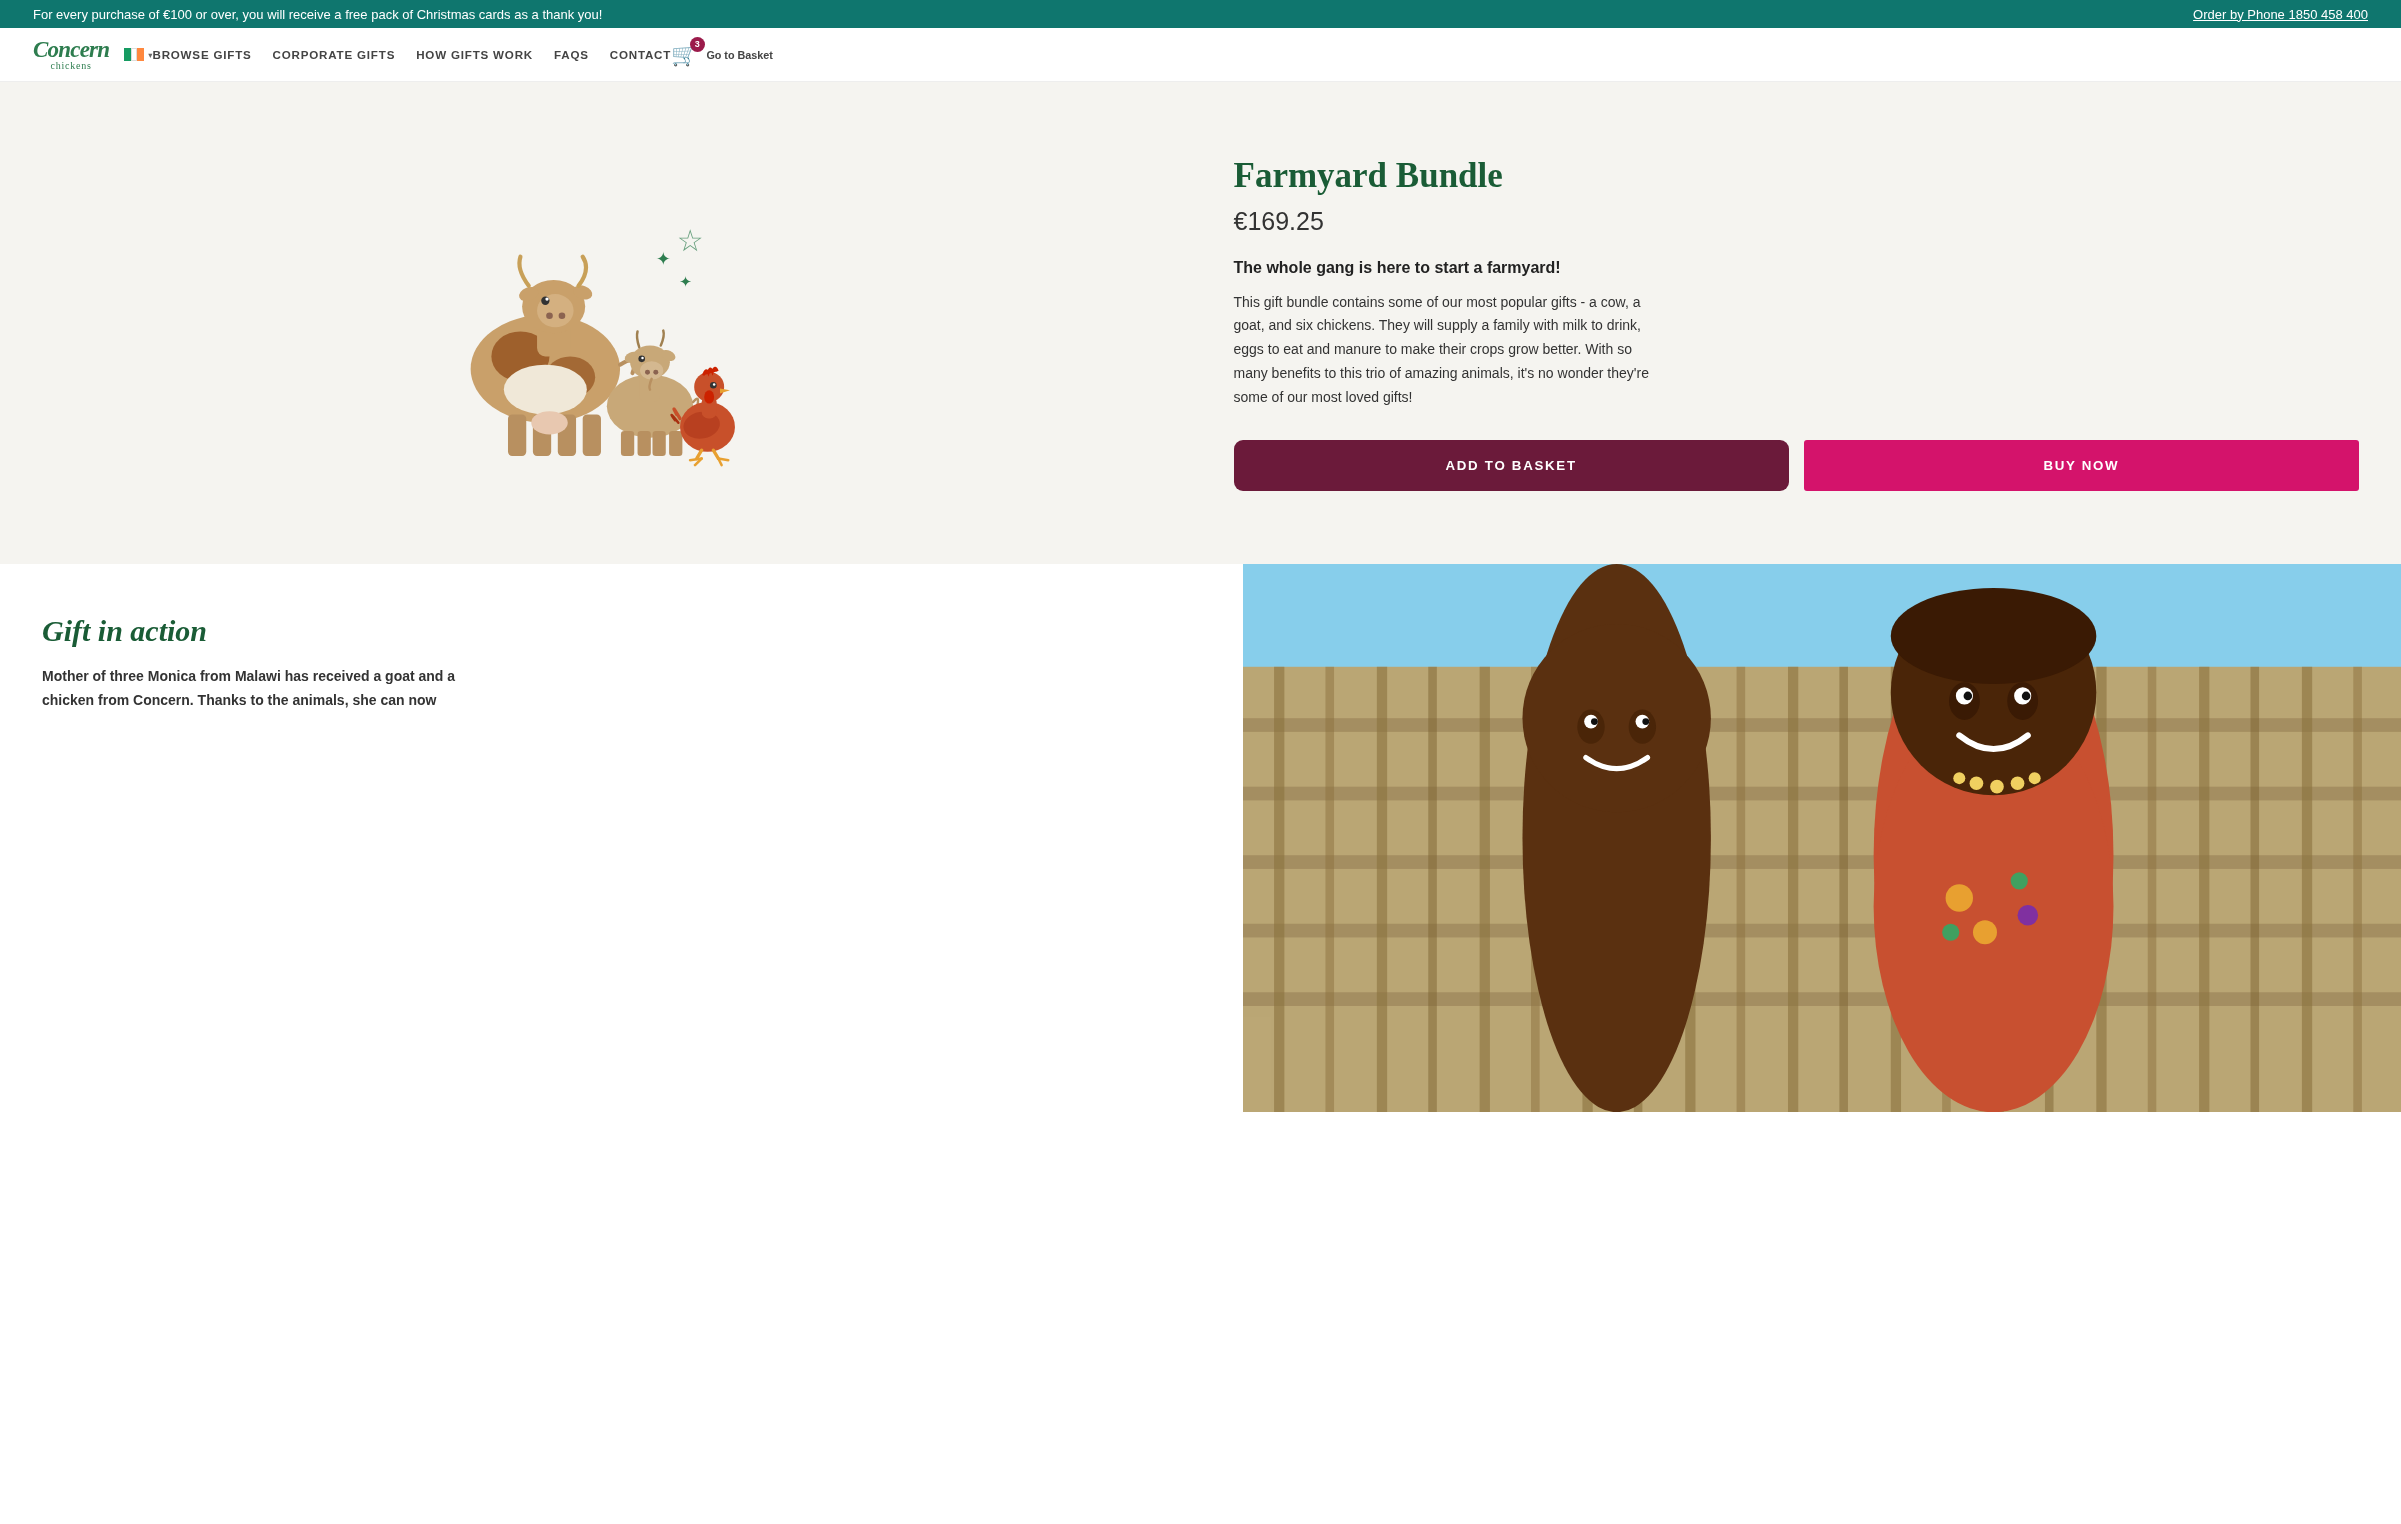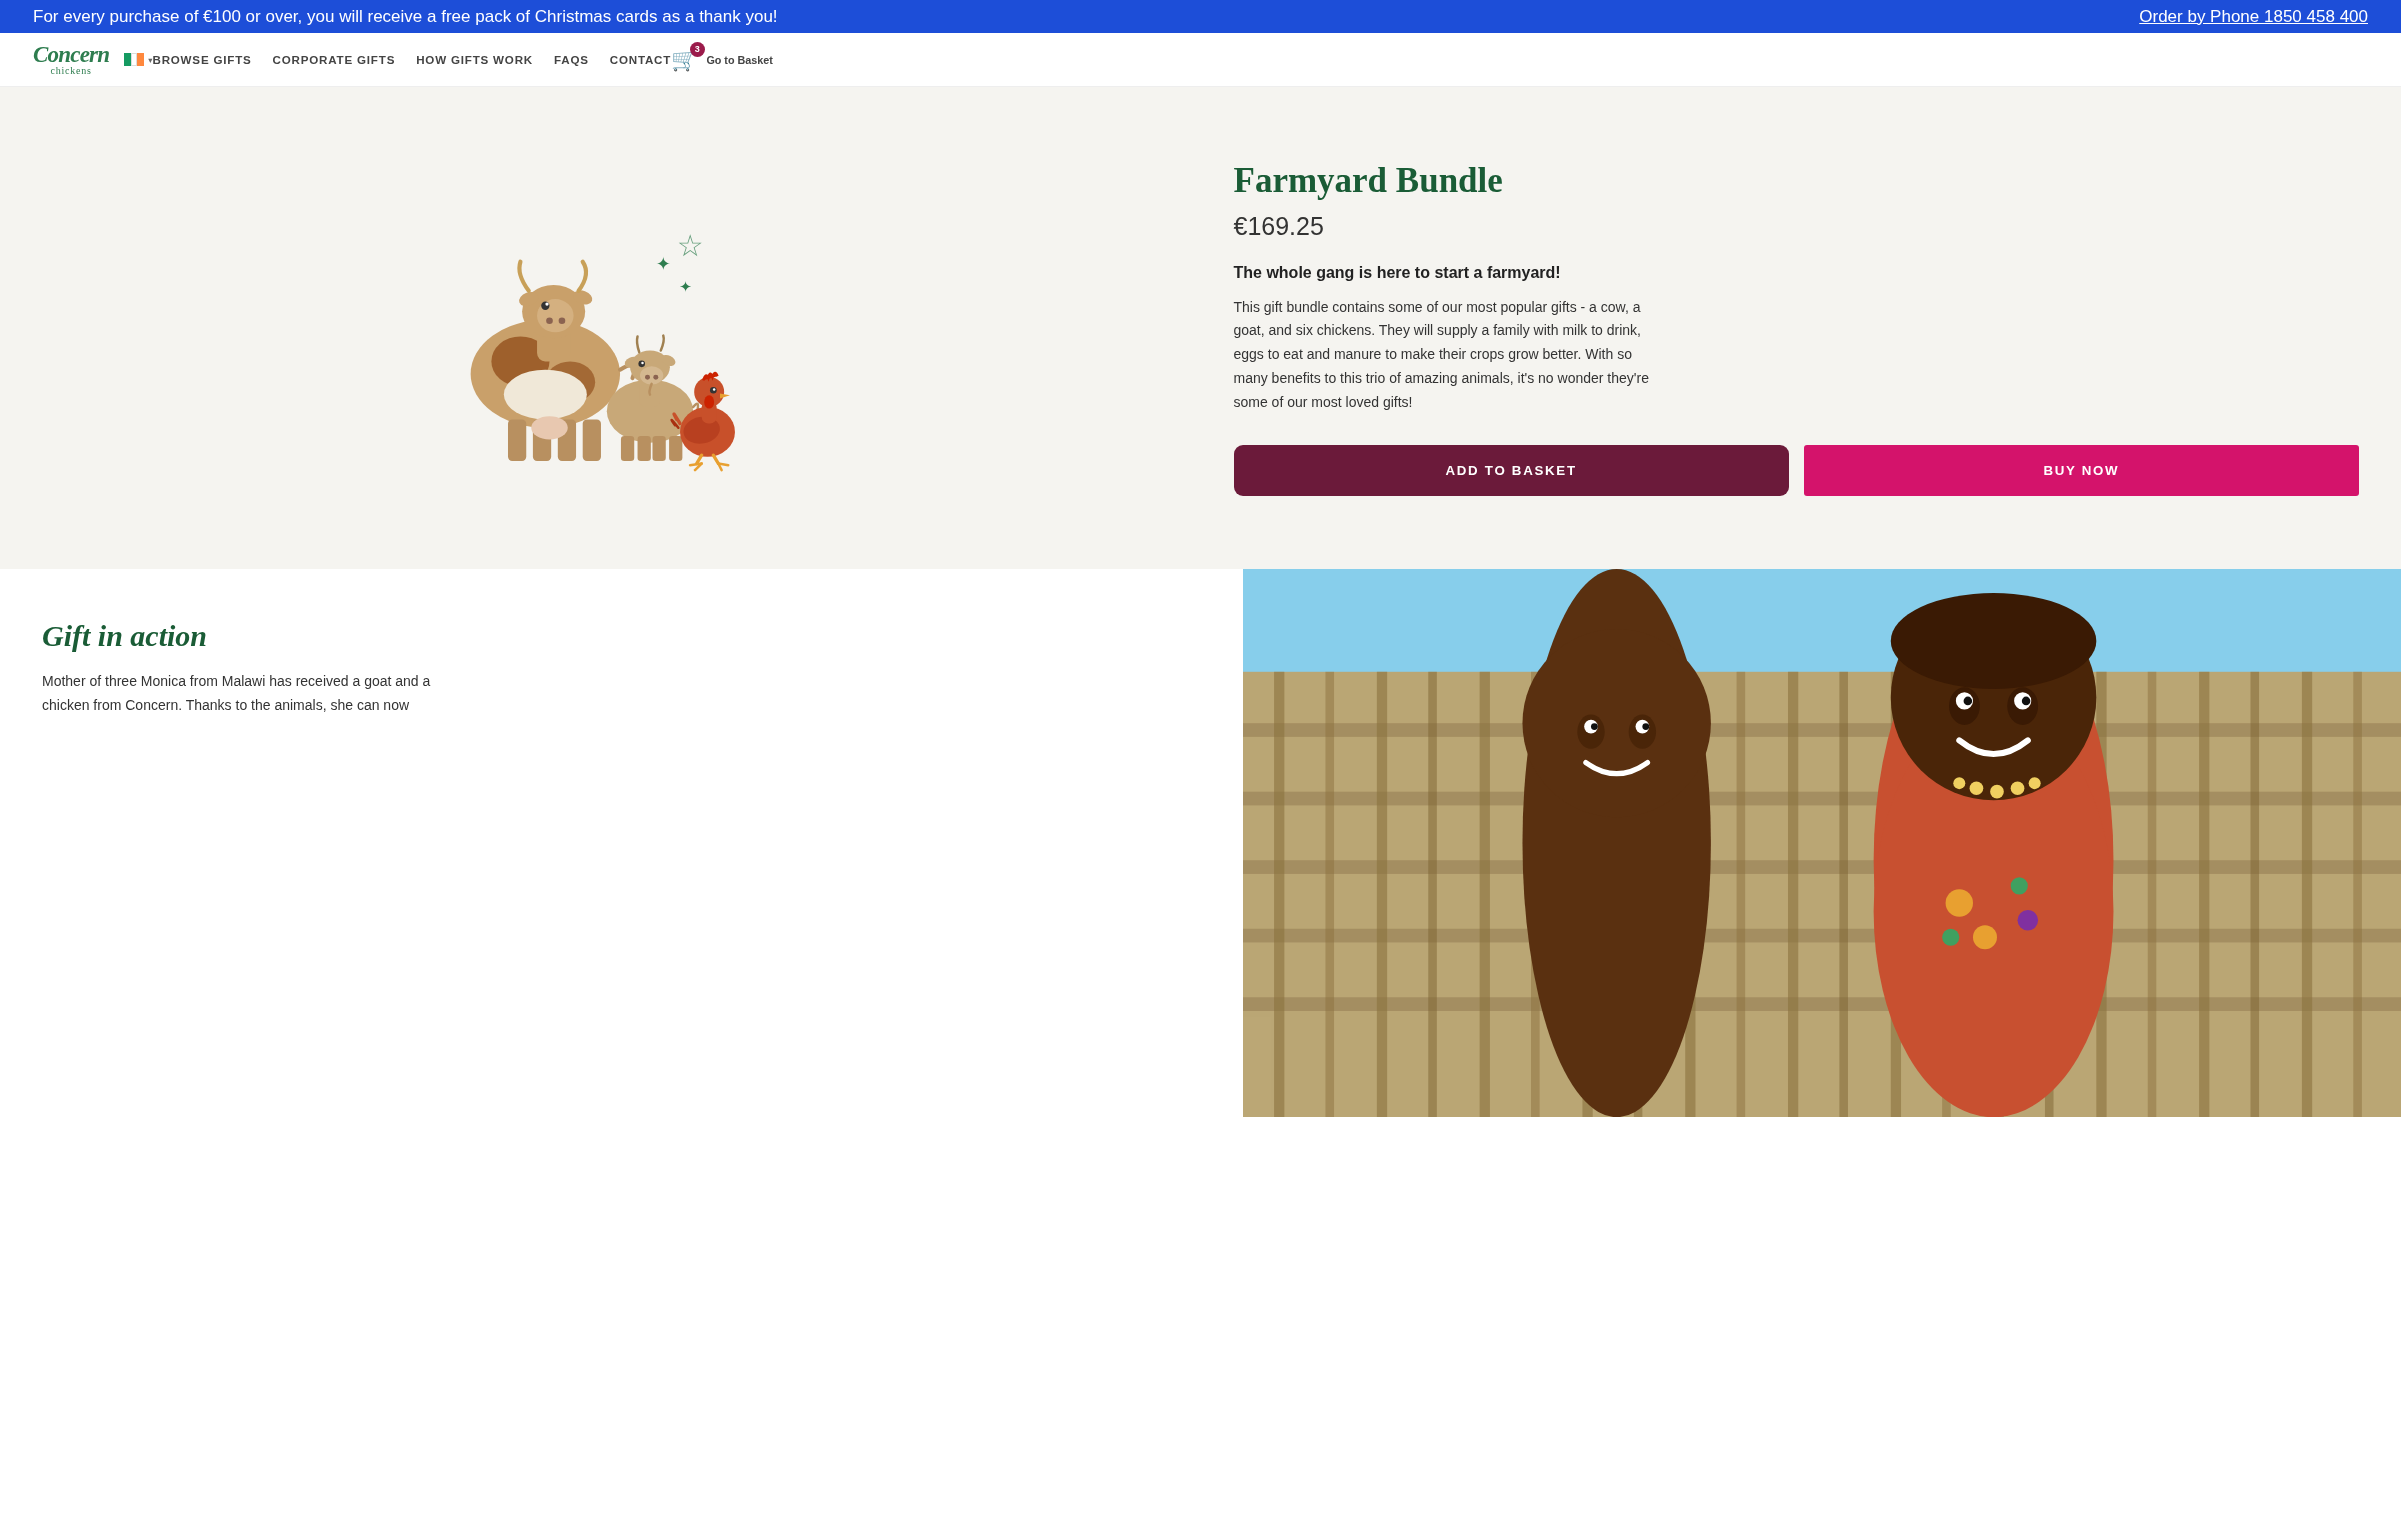--- a/index.html
+++ b/index.html
@@ -1,26 +1,26 @@
 <!DOCTYPE html>
 <html style="font-size:13.3px"><head>
   <meta charset="utf-8">
   <style>
     * { margin: 0; padding: 0; box-sizing: border-box; }
     body { font-family: Arial, sans-serif; background: #fff; color: #333; }
 
     
     .announcement-bar {
-      background-color: #1d4ed8;
+      background-color: #0f766e;
       color: #fff;
       display: flex;
       justify-content: space-between;
       align-items: center;
       padding: 6.6px 33px;
-      font-size: 17px;
+      font-size: 13px;
     }
     .announcement-bar a {
       color: #fff;
       text-decoration: underline;
       white-space: nowrap;
     }
 
     
     header {
       display: flex;
@@ -241,20 +241,21 @@
       color: #1a5c36;
       margin-bottom: 16.6px;
       font-family: Georgia, serif;
       font-style: italic;
     }
     .gift-section-desc {
       font-size: 14px;
       line-height: 1.7;
       color: #333;
       max-width: 415px;
+      font-weight: bold;
     }
     .gift-image {
       flex: 1;
       background: linear-gradient(135deg, #c8a870 0%, #8b6914 30%, #5a4010 60%, #3d2b0a 100%);
       position: relative;
       overflow: hidden;
       min-height: 233px;
     }
 
     

